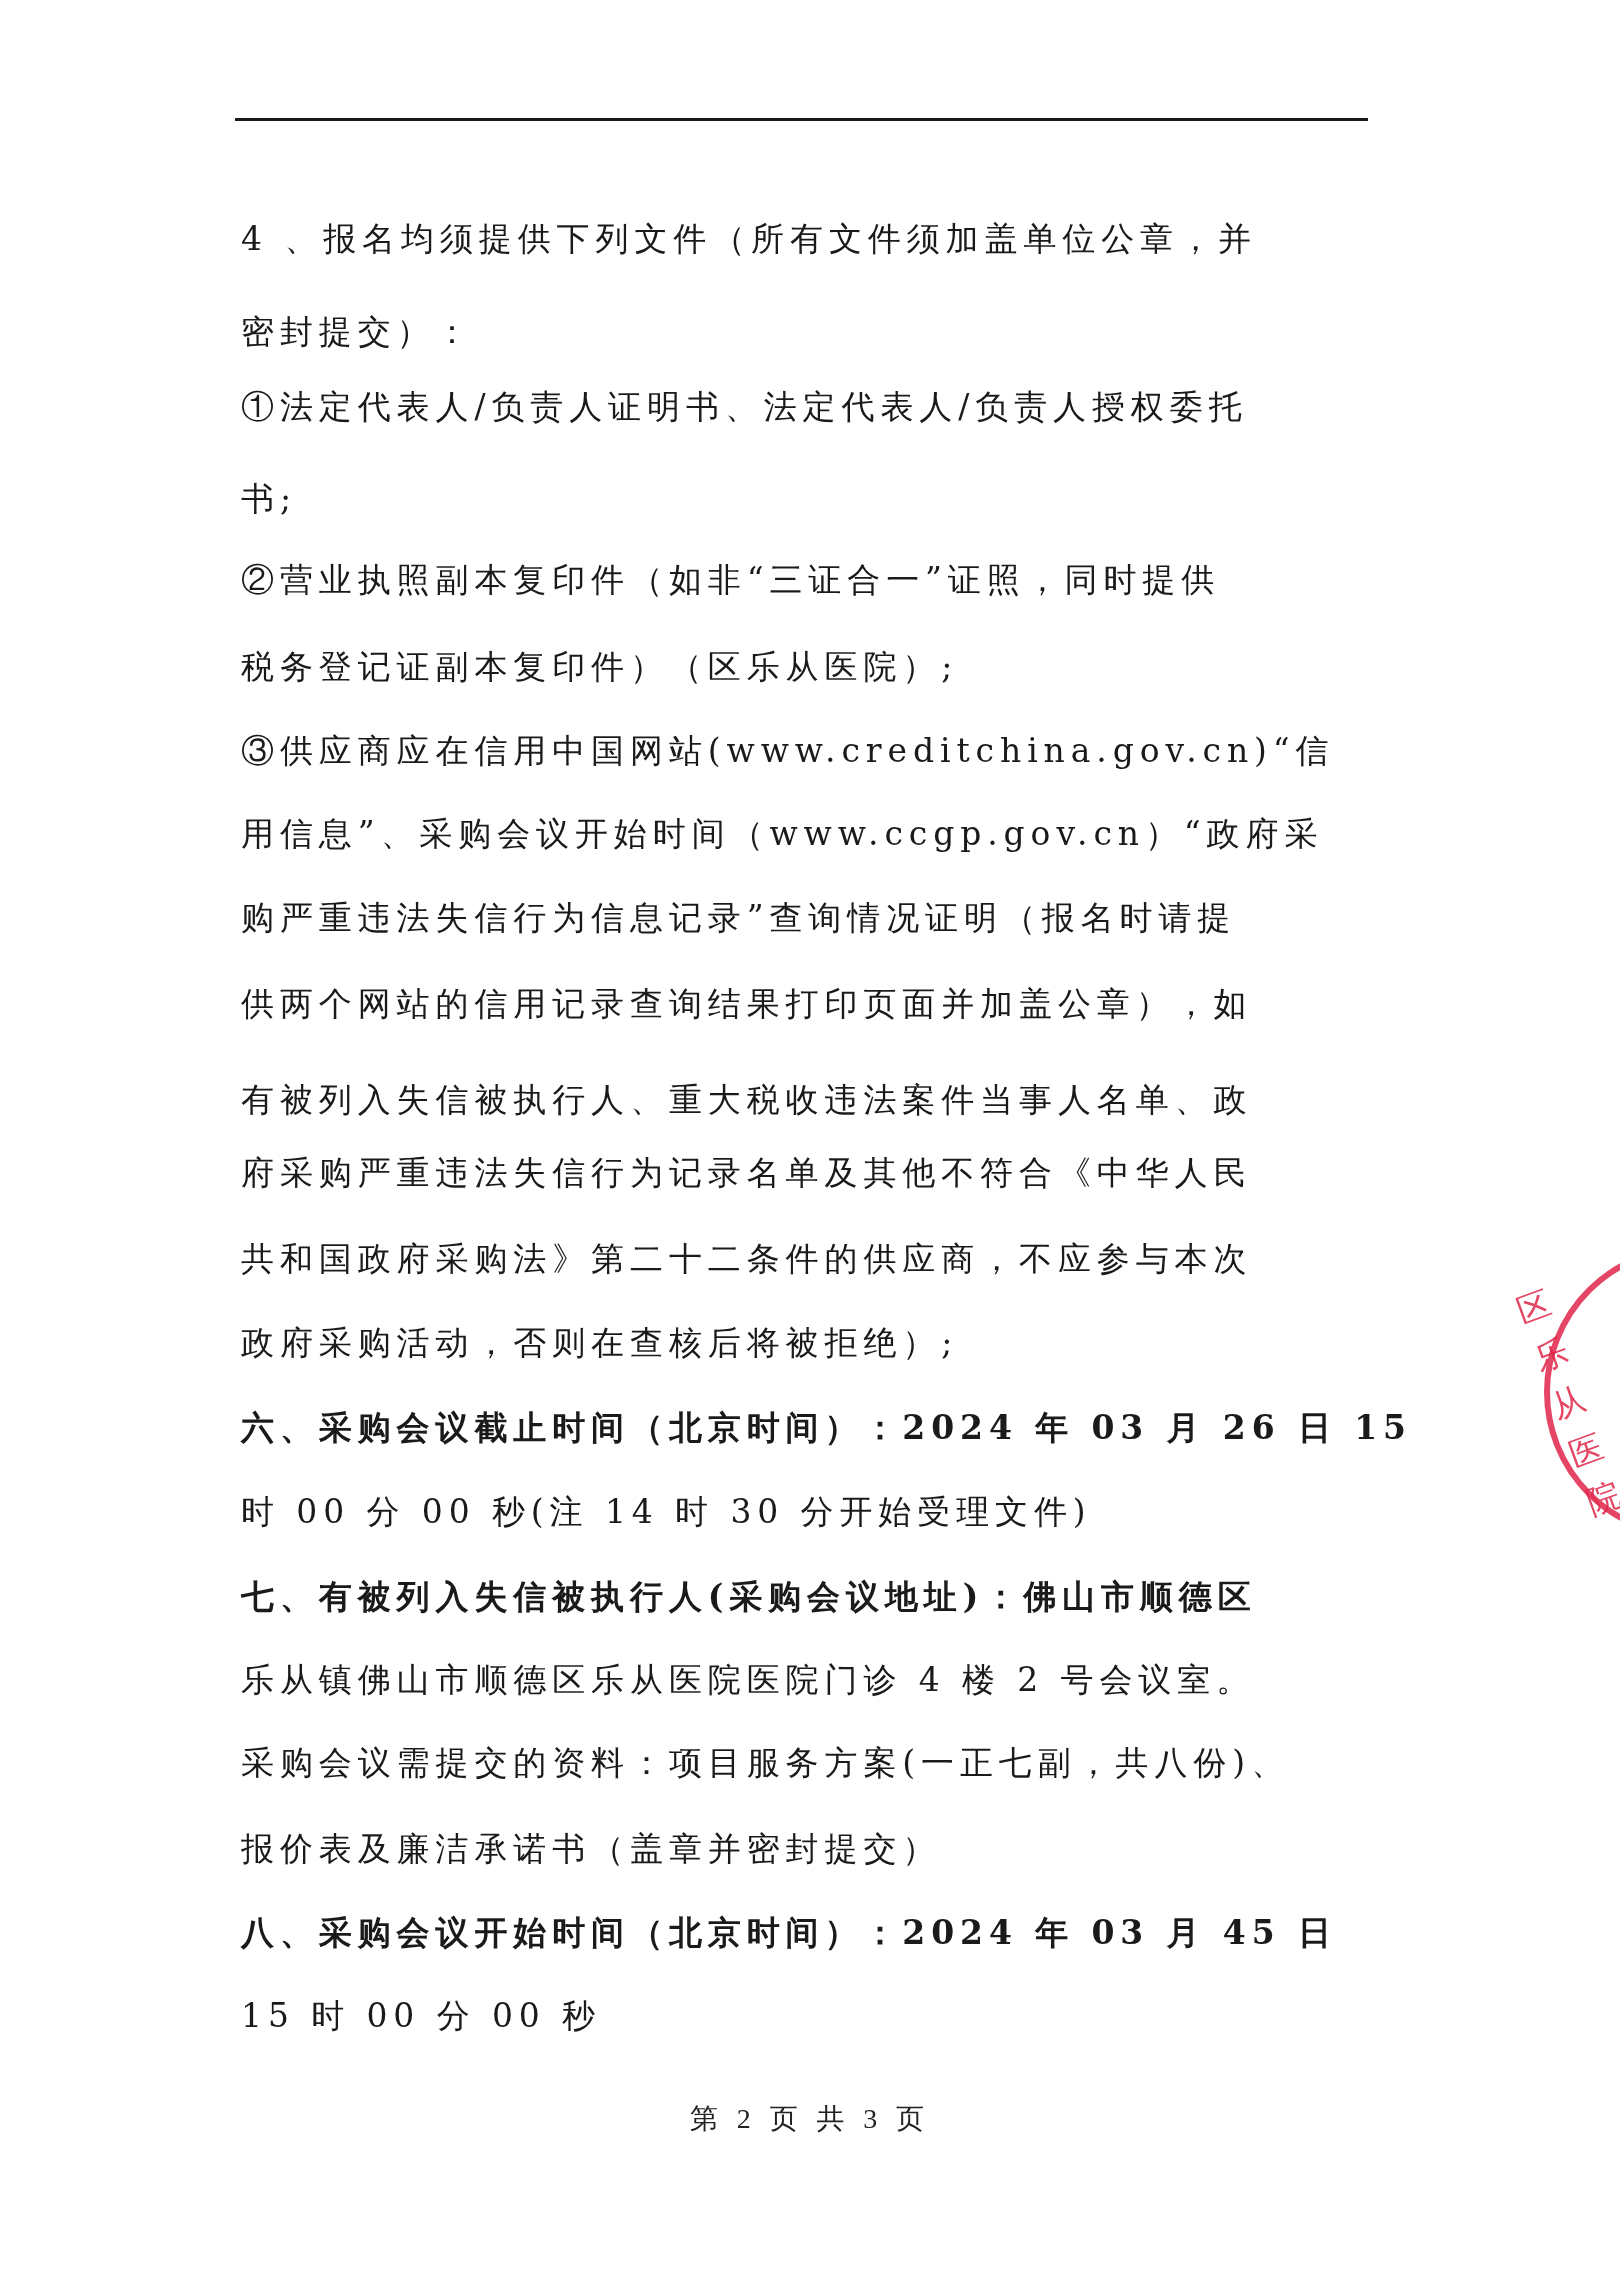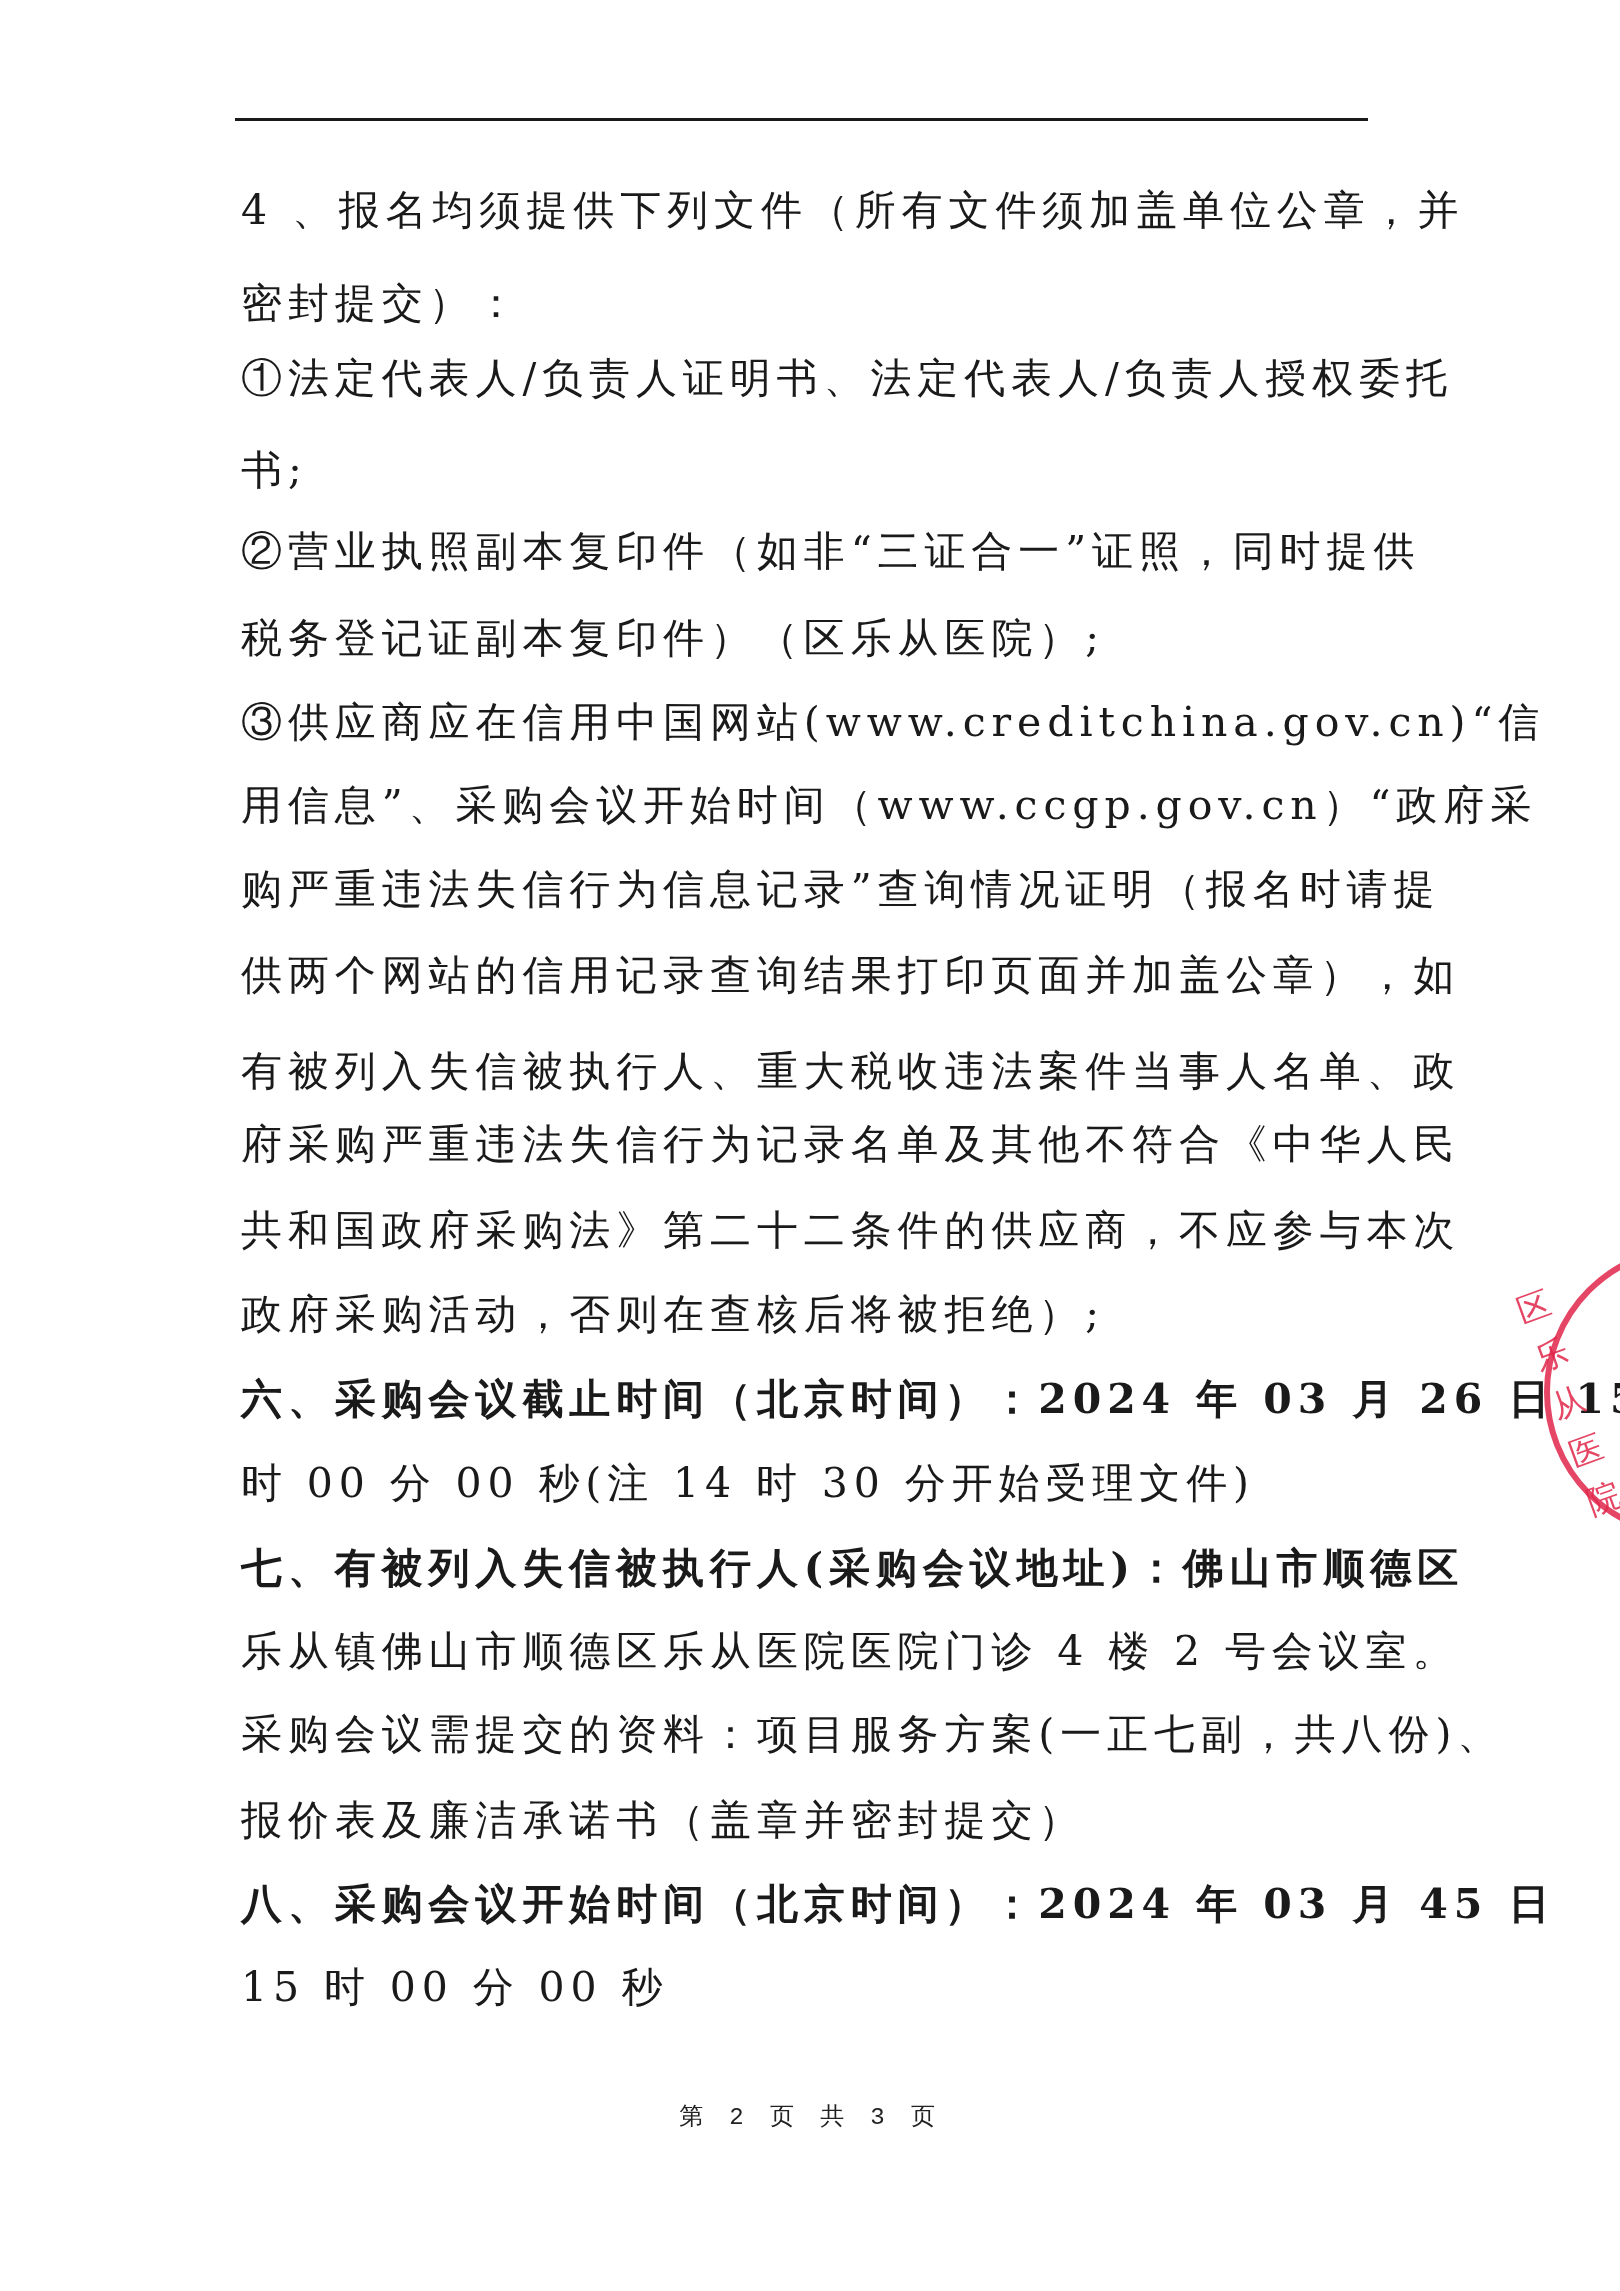--- a/index.html
+++ b/index.html
@@ -1,22 +1,22 @@
 <!DOCTYPE html>
 <html><head>
 <meta charset="utf-8">
 <style>
   html, body { margin: 0; padding: 0; background: #ffffff; }
   body { width: 1620px; height: 2292px; position: relative; overflow: hidden;
          font-family: "DejaVu Serif", "Liberation Serif", serif; color: #1a1a1a; }
   .rule { position: absolute; left: 235px; top: 118px; width: 1133px; height: 2.9px; background: #1a1a1a; }
-  .line { position: absolute; left: 241px; font-size: 41px; line-height: 49px; white-space: nowrap; letter-spacing: 5.9px; }
+  .line { position: absolute; left: 241px; font-size: 33px; line-height: 49px; white-space: nowrap; letter-spacing: 5.9px; margin-top: 28px; }
   .bold { font-weight: bold; }
   .footer { position: absolute; top: 2100px; left: 0; width: 1620px; text-align: center;
-            font-family: Liberation Mono, monospace; font-size: 24px; letter-spacing: 5.9px; color: #222; }
+            font-family: Liberation Serif, serif; font-size: 28px; letter-spacing: 5.9px; color: #222; }
   .seal { position: absolute; left: 1544px; top: 1245px; width: 294px; height: 294px; border-radius: 50%;
           border: 6.9px solid #e0264a; box-sizing: border-box; opacity: 0.85; }
   .seal-text { position: absolute; left: 1552px; top: 1274px; width: 39px; color: #e0264a; font-size: 33px;
                line-height: 51px; font-family: "DejaVu Sans", sans-serif; opacity: 0.85; transform: rotate(-20deg); }
 </style>
 </head>
 <body>
 
 <div class="rule"></div>
 

